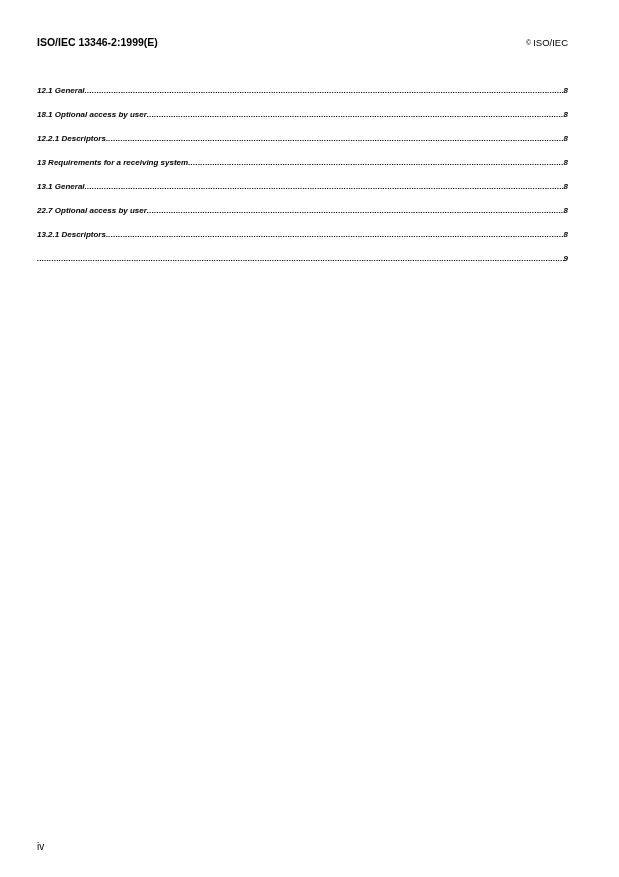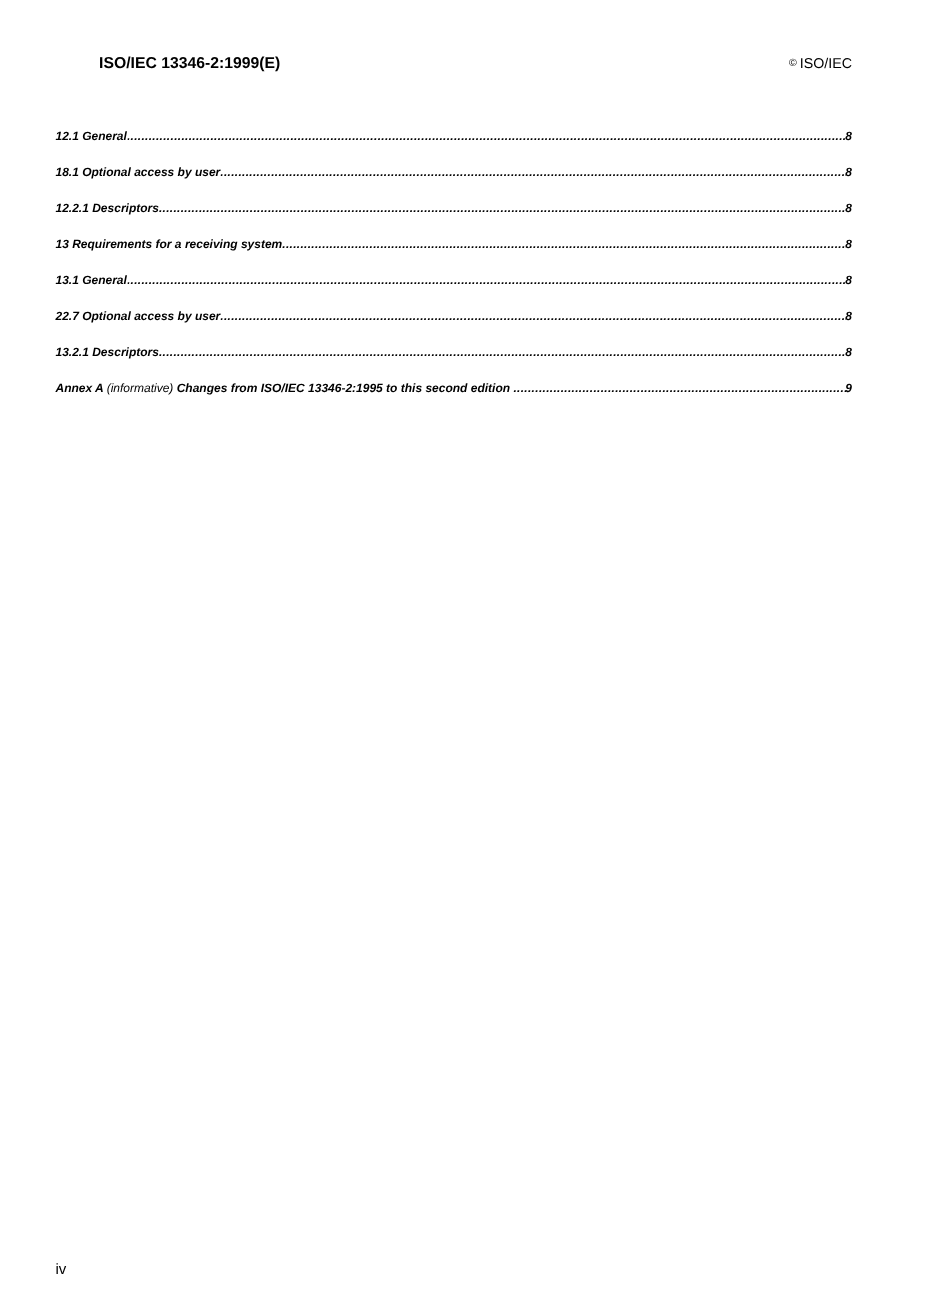--- a/index.html
+++ b/index.html
@@ -1,18 +1,18 @@
 <!DOCTYPE html>
 <html><head>
 <meta charset="utf-8">
 <style>
   html, body { margin: 0; padding: 0; background: #ffffff; }
   body { width: 619px; height: 877px; position: relative; overflow: hidden;
          font-family: "Liberation Sans", sans-serif; color: #000; }
-  .header-left { position: absolute; left: 37px; top: 36px; font-size: 10.5px; font-weight: bold; margin-left: 29px; }
+  .header-left { position: absolute; left: 37px; top: 36px; font-size: 10.5px; font-weight: bold; }
   .header-right { position: absolute; right: 51px; top: 37px; font-size: 9.5px; }
   .header-right .copy { font-size: 7px; vertical-align: 1px; margin-right: 2px; }
   .toc { position: absolute; left: 37px; top: 86px; width: 531px; }
   .toc-row { display: flex; align-items: baseline; height: 24px; font-size: 8px; font-weight: bold; font-style: italic; }
   .toc-title { white-space: nowrap; }
   .toc-title .normal { font-weight: normal; }
   .toc-dots { flex: 1; overflow: hidden; white-space: nowrap; font-weight: bold; letter-spacing: 0.2px; }
   .toc-dots::before { content: ".................................................................................................................................................................................................................................................................................................................."; }
   .toc-page { white-space: nowrap; }
   .footer { position: absolute; left: 37px; top: 841px; font-size: 10px; }
@@ -55,19 +55,18 @@
     <span class="toc-title">22.7 Optional access by user</span>
     <span class="toc-dots"></span>
     <span class="toc-page">8</span>
   </div>
   <div class="toc-row">
     <span class="toc-title">13.2.1 Descriptors</span>
     <span class="toc-dots"></span>
     <span class="toc-page">8</span>
   </div>
   <div class="toc-row">
-    <span class="toc-title"><span>Annex A</span> <span class="normal">(informative)</span> <span>Changes from ISO/IEC 13346-2:1995 to this second edition</span>&nbsp;</span>
     <span class="toc-dots"></span>
     <span class="toc-page">9</span>
   </div>
 </div>
 
 <div class="footer">iv</div>
 
 </body></html>

